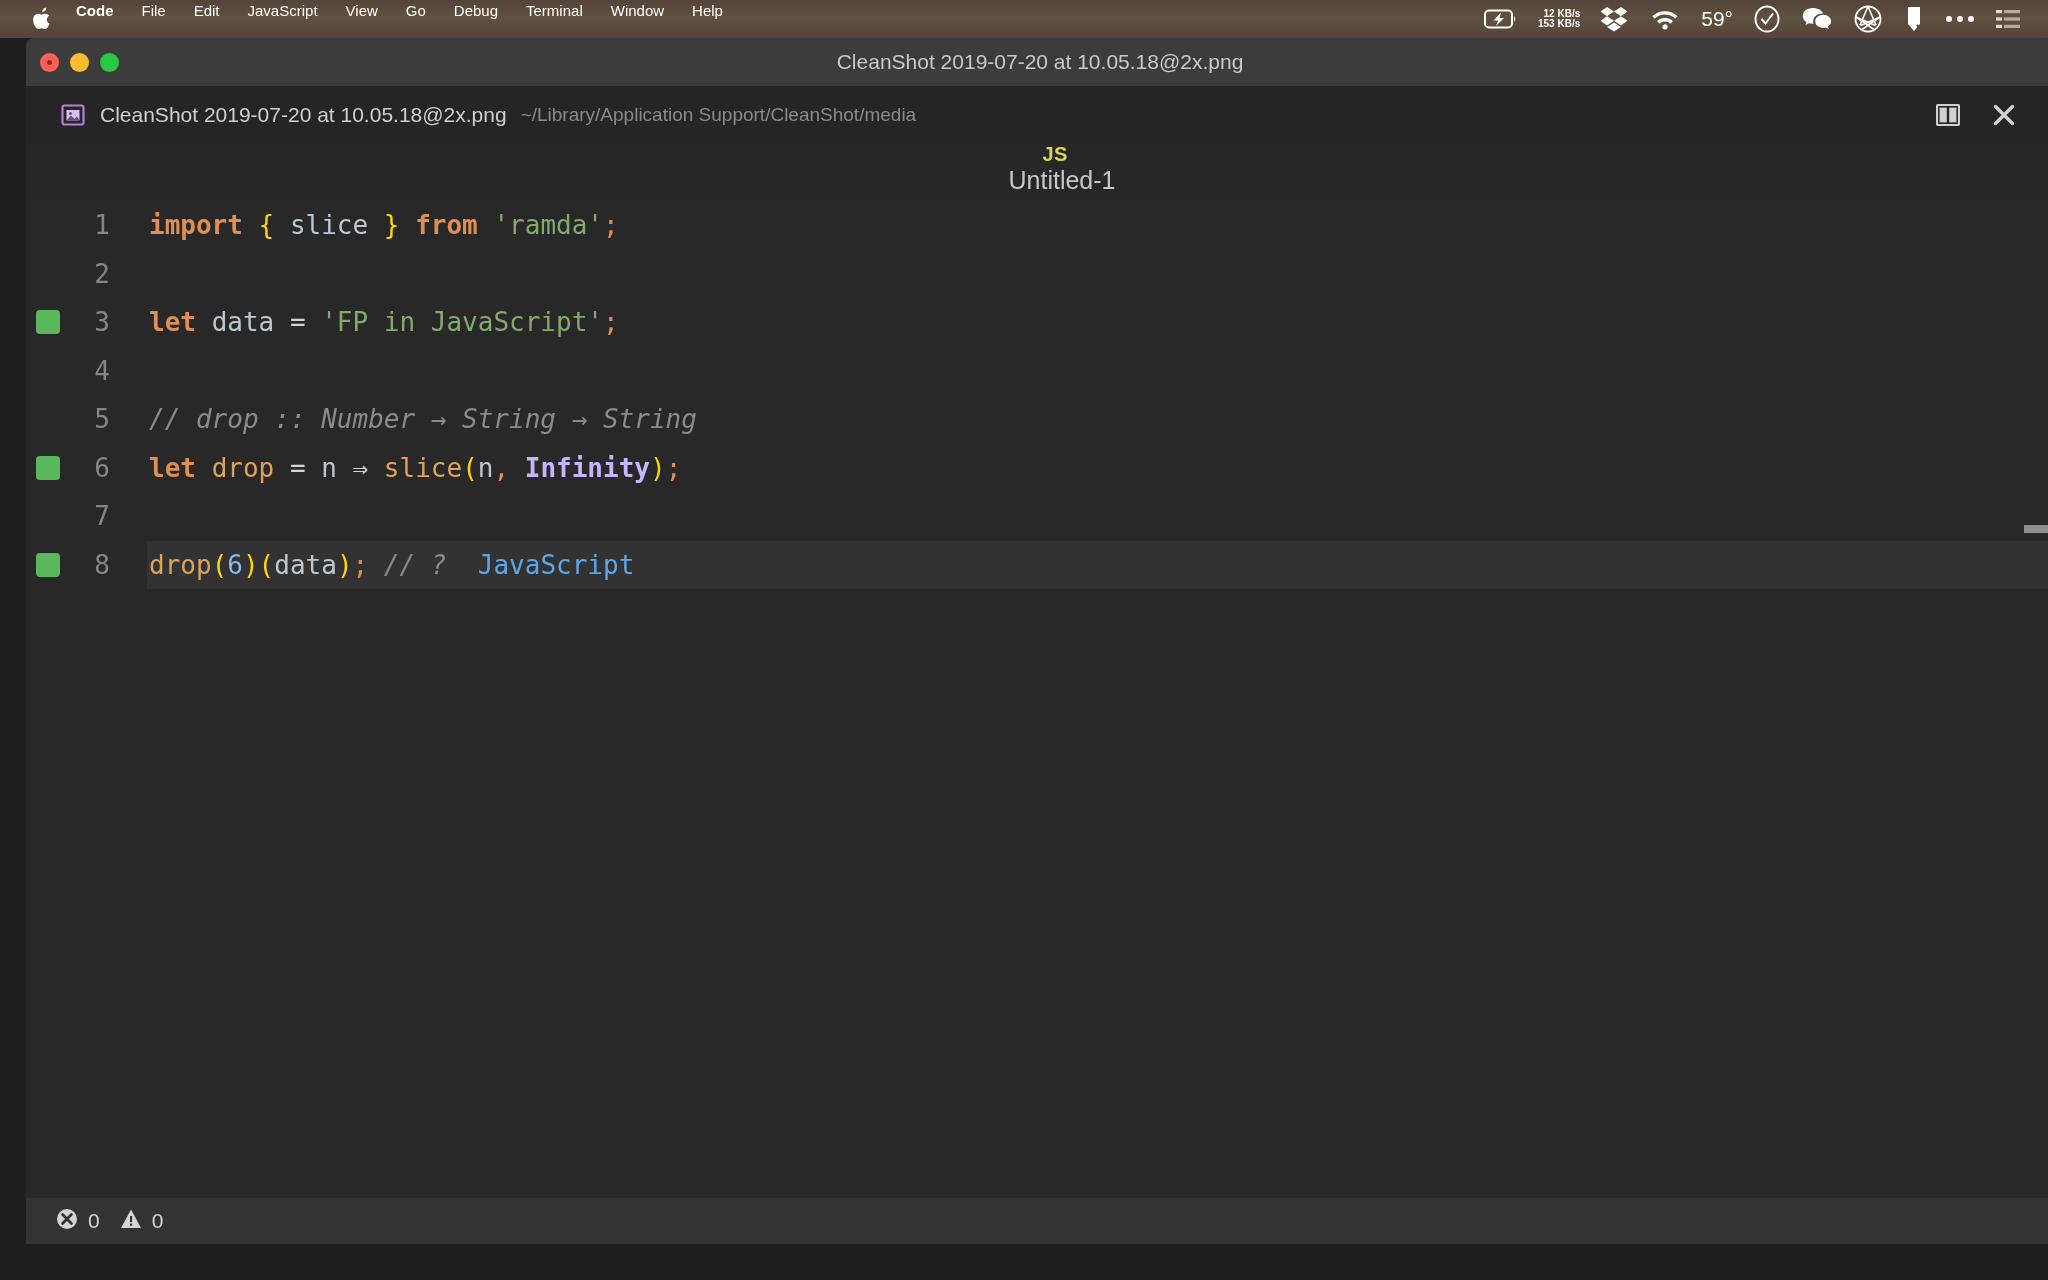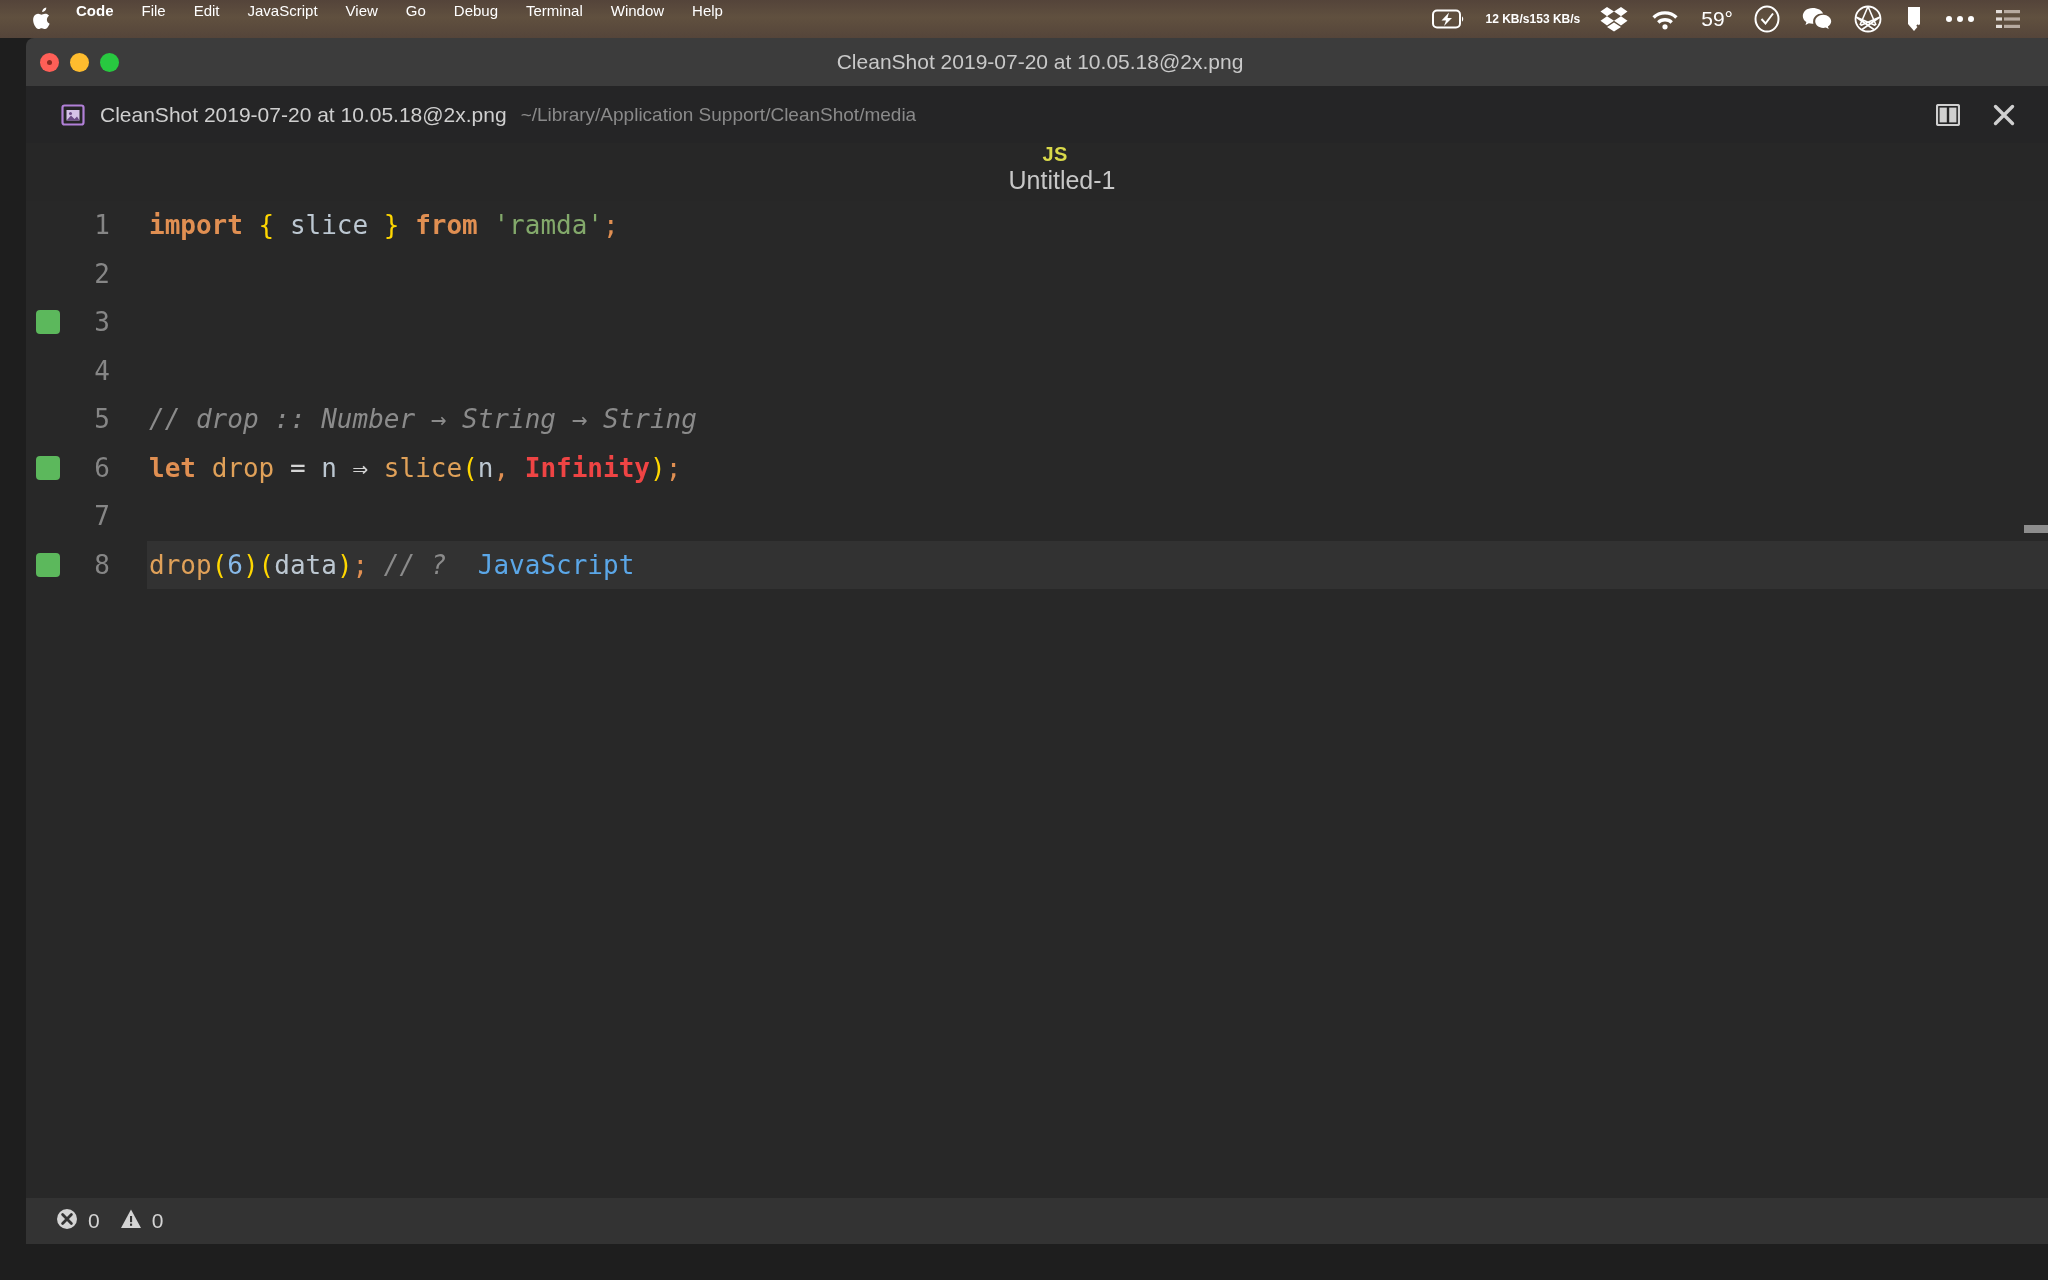--- a/index.html
+++ b/index.html
@@ -47,24 +47,24 @@
     padding-right: 16px;
   }
   .status-icon {
     display: flex; align-items: center; justify-content: center;
     height: 38px;
     padding: 0 11px;
     color: #fff;
   }
   .battery-ico svg { width: 34px; height: 22px; }
   .netspeed {
-    display: flex; flex-direction: row;
+    display: flex; flex-direction: column;
     align-items: flex-end; justify-content: center;
     line-height: 1.05;
-    font-size: 12px;
+    font-size: 10px;
     font-weight: bold;
     padding: 0 9px;
     color: #fff;
   }
   .dropbox-ico svg { width: 28px; height: 28px; fill:#fff; }
   .wifi-ico svg { width: 30px; height: 22px; fill:#fff; }
   .temp { font-size: 21px; padding: 0 10px; }
   .clock-ico svg { width: 26px; height: 28px; }
   .wechat-ico svg { width: 30px; height: 24px; fill:#fff; }
   .aperture-ico svg { width: 28px; height: 28px; }
@@ -207,21 +207,21 @@
   .t-kw      { color: #e08f52; font-weight: bold; }
   .t-brace   { color: #ffd700; }
   .t-var     { color: #bcc7d1; }
   .t-str     { color: #83a96b; }
   .t-plain   { color: #d4d4d4; }
   .t-fn      { color: #e0a159; }
   .t-num     { color: #87b9e8; }
   .t-comment { color: #8b8b8b; font-style: italic; }
   .t-blue    { color: #5ba7e8; }
   .t-semi    { color: #e08f52; }
-  .t-const   { color: #ef4444; font-weight: bold; }
+  .t-const   { color: #c4b5fd; font-weight: bold; }
 
   
   .overview {
     position: absolute;
     top: 0; right: 0;
     width: 30px; height: 100%;
   }
   .ov-mark {
     position: absolute;
     left: 0; right: 2px;
@@ -395,20 +395,21 @@
           <div class="lineno">1</div>
           <div class="codetext"><span class="t-kw">import</span><span class="t-plain"> </span><span class="t-brace">{</span><span class="t-plain"> </span><span class="t-var">slice</span><span class="t-plain"> </span><span class="t-brace">}</span><span class="t-plain"> </span><span class="t-kw">from</span><span class="t-plain"> </span><span class="t-str">'ramda'</span><span class="t-semi">;</span></div>
         </div>
         <div class="code-line">
           <div class="lineno">2</div>
           <div class="codetext"></div>
         </div>
         <div class="code-line">
           <div class="gutter-mark"></div>
           <div class="lineno">3</div>
+          <div class="codetext"><span class="t-kw">let</span><span class="t-plain"> </span><span class="t-var">data</span><span class="t-plain"> </span><span class="t-plain">=</span><span class="t-plain"> </span><span class="t-str">'FP in JavaScript'</span><span class="t-semi">;</span></div>
         </div>
         <div class="code-line">
           <div class="lineno">4</div>
           <div class="codetext"></div>
         </div>
         <div class="code-line">
           <div class="lineno">5</div>
           <div class="codetext"><span class="t-comment">// drop :: Number → String → String</span></div>
         </div>
         <div class="code-line">

